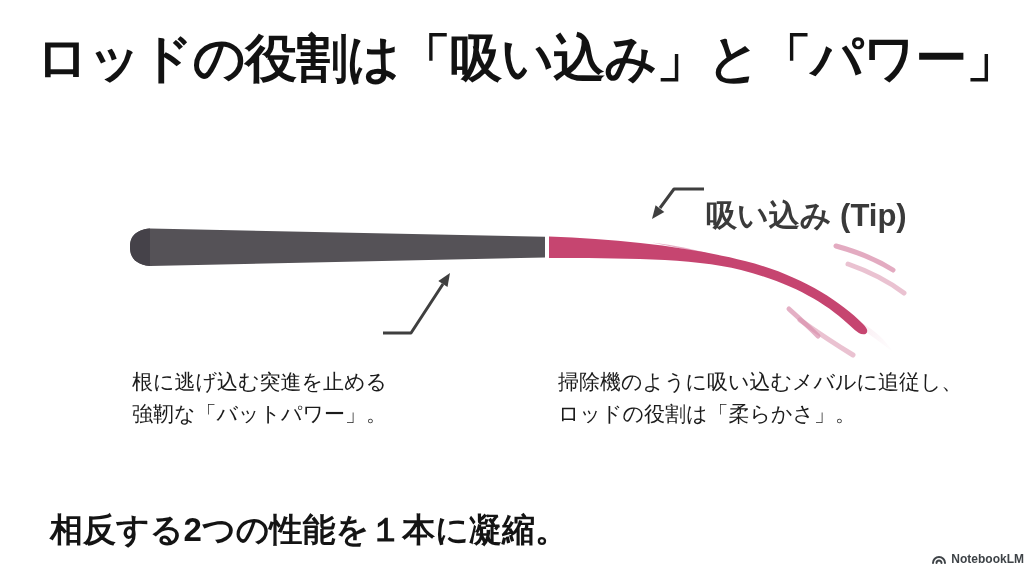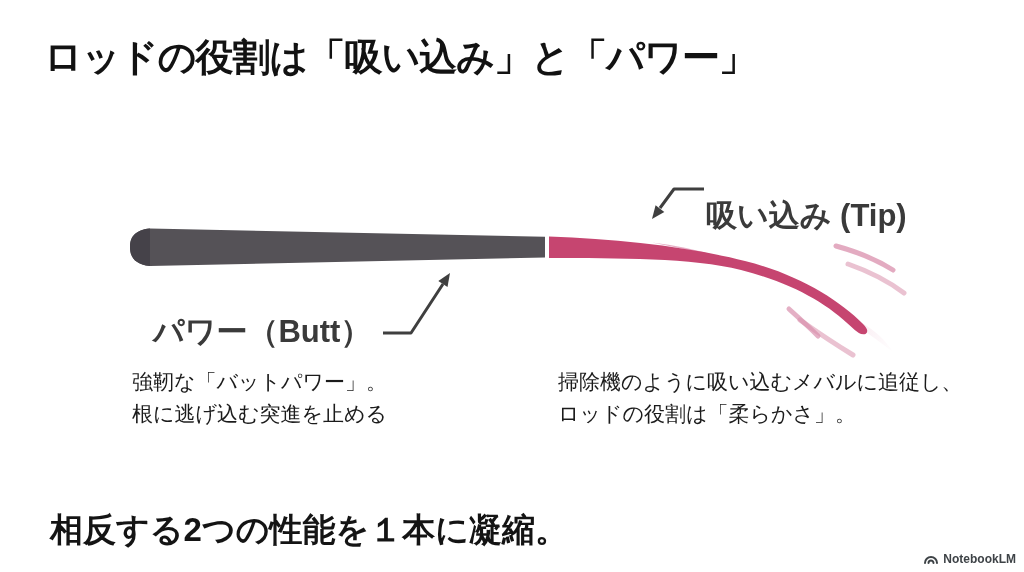--- a/index.html
+++ b/index.html
@@ -1,22 +1,22 @@
 <!DOCTYPE html>
 <html><head>
 <meta charset="utf-8">
 <style>
   html,body{margin:0;padding:0;background:#fff;}
   .slide{
     position:relative;width:1024px;height:572px;background:#ffffff;
     overflow:hidden;font-family:"Liberation Sans","DejaVu Sans",sans-serif;
   }
   .title{
-    position:absolute;left:36px;top:24px;margin:8px;
-    font-size:38px;font-weight:900;letter-spacing:-1px;color:#121212;
+    position:absolute;left:36px;top:24px;margin:0;
+    font-size:52px;font-weight:900;letter-spacing:-1px;color:#121212;
     white-space:nowrap;
   }
   .rod-svg{position:absolute;left:0;top:0;width:1024px;height:572px;}
   .part-label{
     position:absolute;margin:0;font-size:31px;font-weight:800;color:#3a3a3a;
     white-space:nowrap;
   }
   .tip-label{left:706px;top:177px;margin-top:18px;}
   .butt-label{left:153px;top:311px;}
   .desc{
@@ -24,21 +24,21 @@
     line-height:32px;white-space:nowrap;
   }
   .desc span{display:block;}
   .desc-left{left:132px;top:366px;}
   .desc-right{left:558px;top:366px;}
   .summary{
     position:absolute;left:34px;top:492px;margin:16px;
     font-size:33px;font-weight:600;color:#141414;white-space:nowrap;
   }
   .watermark{
-    position:absolute;right:8px;bottom:6px;display:flex;align-items:center;gap:4px;
+    position:absolute;right:0;bottom:6px;display:flex;align-items:center;gap:4px;
     font-size:12px;font-weight:600;color:#3e4347;
   }
   .watermark svg{display:block;}
 </style>
 </head>
 <body>
 
 <div class="slide">
 
   <h1 class="title">ロッドの役割は「吸い込み」と「パワー」</h1>
@@ -66,25 +66,24 @@
     <path d="M 549 236.5 C 620 239 690 247 745 261 C 798 274.5 838 299 863 324 Q 870 331 865.5 334 Q 860.5 336 851.5 327 C 826.5 303 792 283 741 270 C 692 257.5 618 258.5 549 258 Z" fill="#C64570"></path>
 
     <polyline points="704,189 674,189 660,208" fill="none" stroke-width="3" stroke-linejoin="round" stroke="#3F3F3F"></polyline>
     <polygon points="652,219 655.6,205.3 664.3,212.1" fill="#3F3F3F"></polygon>
 
     <polyline points="383,333 411,333 443,284" fill="none" stroke-width="3" stroke-linejoin="round" stroke="#3F3F3F"></polyline>
     <polygon points="450,273 447.5,286.9 438.3,280.9" fill="#3F3F3F"></polygon>
   </svg>
 
   <p class="part-label tip-label">吸い込み (Tip)</p>
-  <p class="part-label butt-label">パワー（Butt）</p>
 
   <div class="desc desc-left">
+    <span>根に逃げ込む突進を止める</span>
     <span>強靭な「バットパワー」。</span>
-    <span>根に逃げ込む突進を止める</span>
   </div>
 
   <div class="desc desc-right">
     <span>掃除機のように吸い込むメバルに追従し、</span>
     <span>ロッドの役割は「柔らかさ」。</span>
   </div>
 
   <p class="summary">相反する2つの性能を１本に凝縮。</p>
 
   <div class="watermark">

